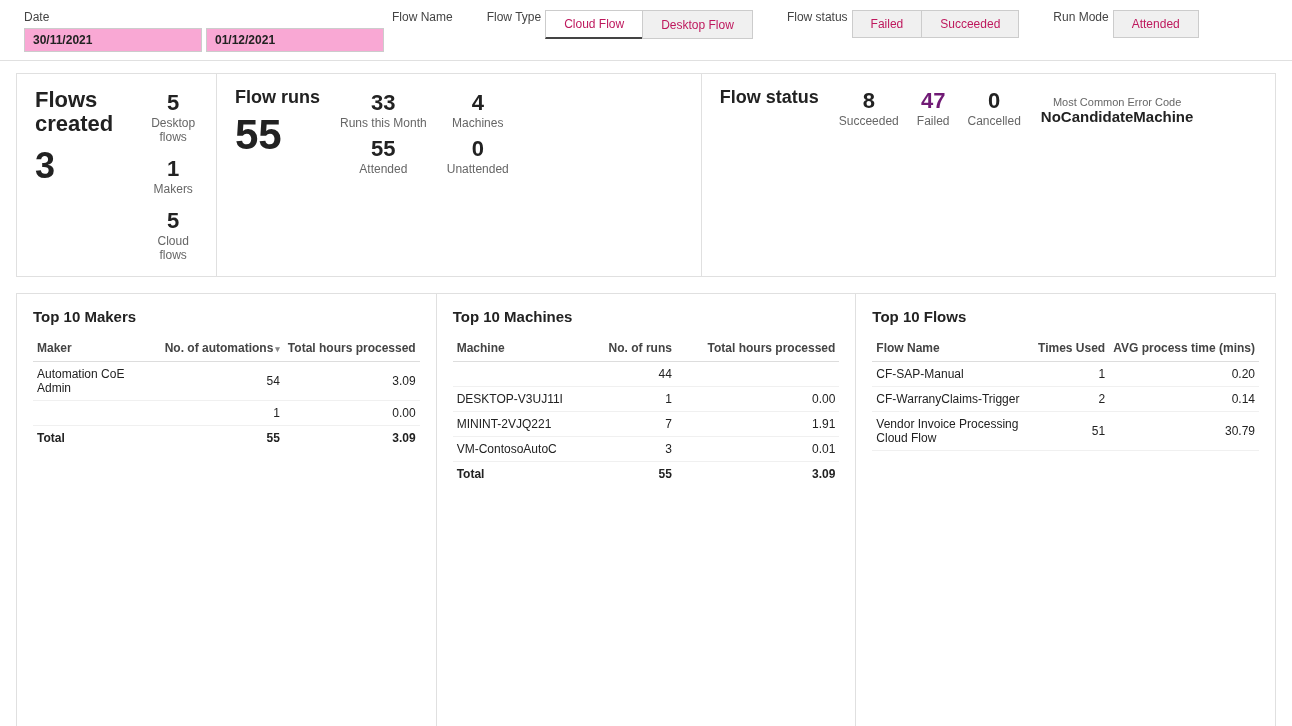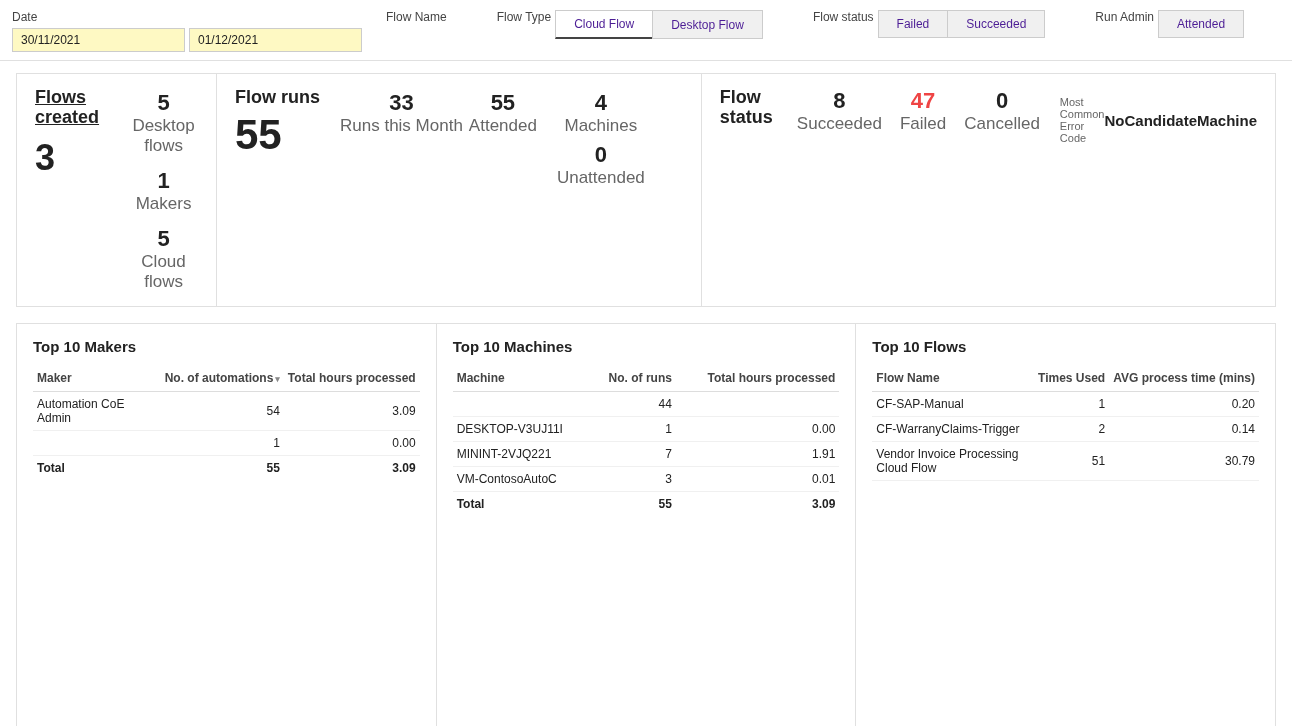--- a/index.html
+++ b/index.html
@@ -16,23 +16,23 @@
       width: 1292px;
       height: 726px;
       background: #fff;
       display: flex;
       flex-direction: column;
     }
     
     .filter-bar {
       display: flex;
       align-items: flex-start;
-      padding: 10px 16px 8px 12px;
+      padding: 10px 16px 8px 24px;
       border-bottom: 1px solid #e0e0e0;
-      gap: 24px;
+      gap: 8px;
       background: #fff;
     }
     .filter-group {
       display: flex;
       flex-direction: column;
       gap: 4px;
     }
     .filter-label {
       font-size: 12px;
       color: #444;
@@ -40,23 +40,24 @@
     }
     .date-inputs {
       display: flex;
       gap: 4px;
       align-items: center;
     }
     .date-box {
       border: 1px solid #ccc;
       padding: 4px 8px;
       font-size: 12px;
-      background: #fef9c3;
+      background: #f9a8d4;
       color: #222;
       min-width: 80px;
+      font-weight: bold;
     }
     .flow-name-select {
       border: 1px solid #ccc;
       padding: 4px 28px 4px 8px;
       font-size: 12px;
       background: #fff;
       color: #222;
       min-width: 160px;
       appearance: none;
       -webkit-appearance: none;
@@ -84,21 +85,21 @@
     }
     .filter-buttons {
       display: flex;
       gap: 0;
     }
     .filter-btn {
       border: 1px solid #ccc;
       padding: 6px 18px;
       font-size: 12px;
       background: #f0f0f0;
-      color: #4c1d95;
+      color: #be185d;
       cursor: pointer;
       white-space: nowrap;
       text-align: center;
     }
     .filter-btn.active {
       background: #fff;
       border-bottom: 2px solid #444;
       font-weight: 500;
     }
     .filter-btn:not(:last-child) {
@@ -146,43 +147,43 @@
     .stat-sub-group {
       display: flex;
       flex-direction: column;
       align-items: center;
     }
     .stat-sub-number {
       font-size: 22px;
       font-weight: 700;
     }
     .stat-sub-number.red {
-      color: #ef4444;
+      color: #701a75;
     }
     .stat-sub-label {
-      font-size: 17px;
+      font-size: 12px;
       color: #666;
       text-align: center;
     }
     .big-label-col {
       display: flex;
       flex-direction: column;
     }
     .flow-runs-big {
       font-size: 42px;
       font-weight: 700;
       line-height: 1;
     }
     
     .flow-status-card {
       flex: 1.2;
     }
     .error-code-section {
       display: flex;
-      flex-direction: row;
+      flex-direction: column;
       align-items: center;
       margin-top: 8px;
     }
     .error-code-label {
       font-size: 11px;
       color: #666;
     }
     .error-code-value {
       font-size: 15px;
       font-weight: 700;
@@ -266,35 +267,35 @@
       </div>
     </div>
     <div class="filter-type-group">
       <span class="filter-section-label">Flow status</span>
       <div class="filter-buttons">
         <button class="filter-btn">Failed</button>
         <button class="filter-btn">Succeeded</button>
       </div>
     </div>
     <div class="filter-type-group">
-      <span class="filter-section-label">Run Admin</span>
+      <span class="filter-section-label">Run Mode</span>
       <div class="filter-buttons">
         <button class="filter-btn">Attended</button>
       </div>
     </div>
   </div>
 
   <div class="content-area">
 
     <div class="stat-cards-row">
 
       <div class="stat-card" style="max-width:200px;">
         <div style="display:flex; gap:16px; align-items:flex-start;">
           <div class="big-label-col">
-            <div class="stat-card-title" style="font-size:18px;text-decoration:underline;">Flows created</div>
+            <div class="stat-card-title" style="font-size:22px;">Flows created</div>
             <div class="stat-card-big-number">3</div>
           </div>
           <div style="display:flex; flex-direction:column; gap:12px; margin-top:2px;">
             <div class="stat-sub-group">
               <span class="stat-sub-number">5</span>
               <span class="stat-sub-label">Desktop flows</span>
             </div>
             <div class="stat-sub-group">
               <span class="stat-sub-number">1</span>
               <span class="stat-sub-label">Makers</span>
@@ -306,21 +307,21 @@
           </div>
         </div>
       </div>
 
       <div class="stat-card">
         <div style="display:flex; gap:20px; align-items:flex-start;">
           <div>
             <div class="stat-card-title" style="font-size:18px;">Flow runs</div>
             <div class="flow-runs-big">55</div>
           </div>
-          <div style="display:flex; flex-direction:row; gap:6px; margin-top:2px;">
+          <div style="display:flex; flex-direction:column; gap:6px; margin-top:2px;">
             <div class="stat-sub-group">
               <span class="stat-sub-number">33</span>
               <span class="stat-sub-label">Runs this Month</span>
             </div>
             <div class="stat-sub-group">
               <span class="stat-sub-number">55</span>
               <span class="stat-sub-label">Attended</span>
             </div>
           </div>
           <div style="display:flex; flex-direction:column; gap:6px; margin-top:2px;">

